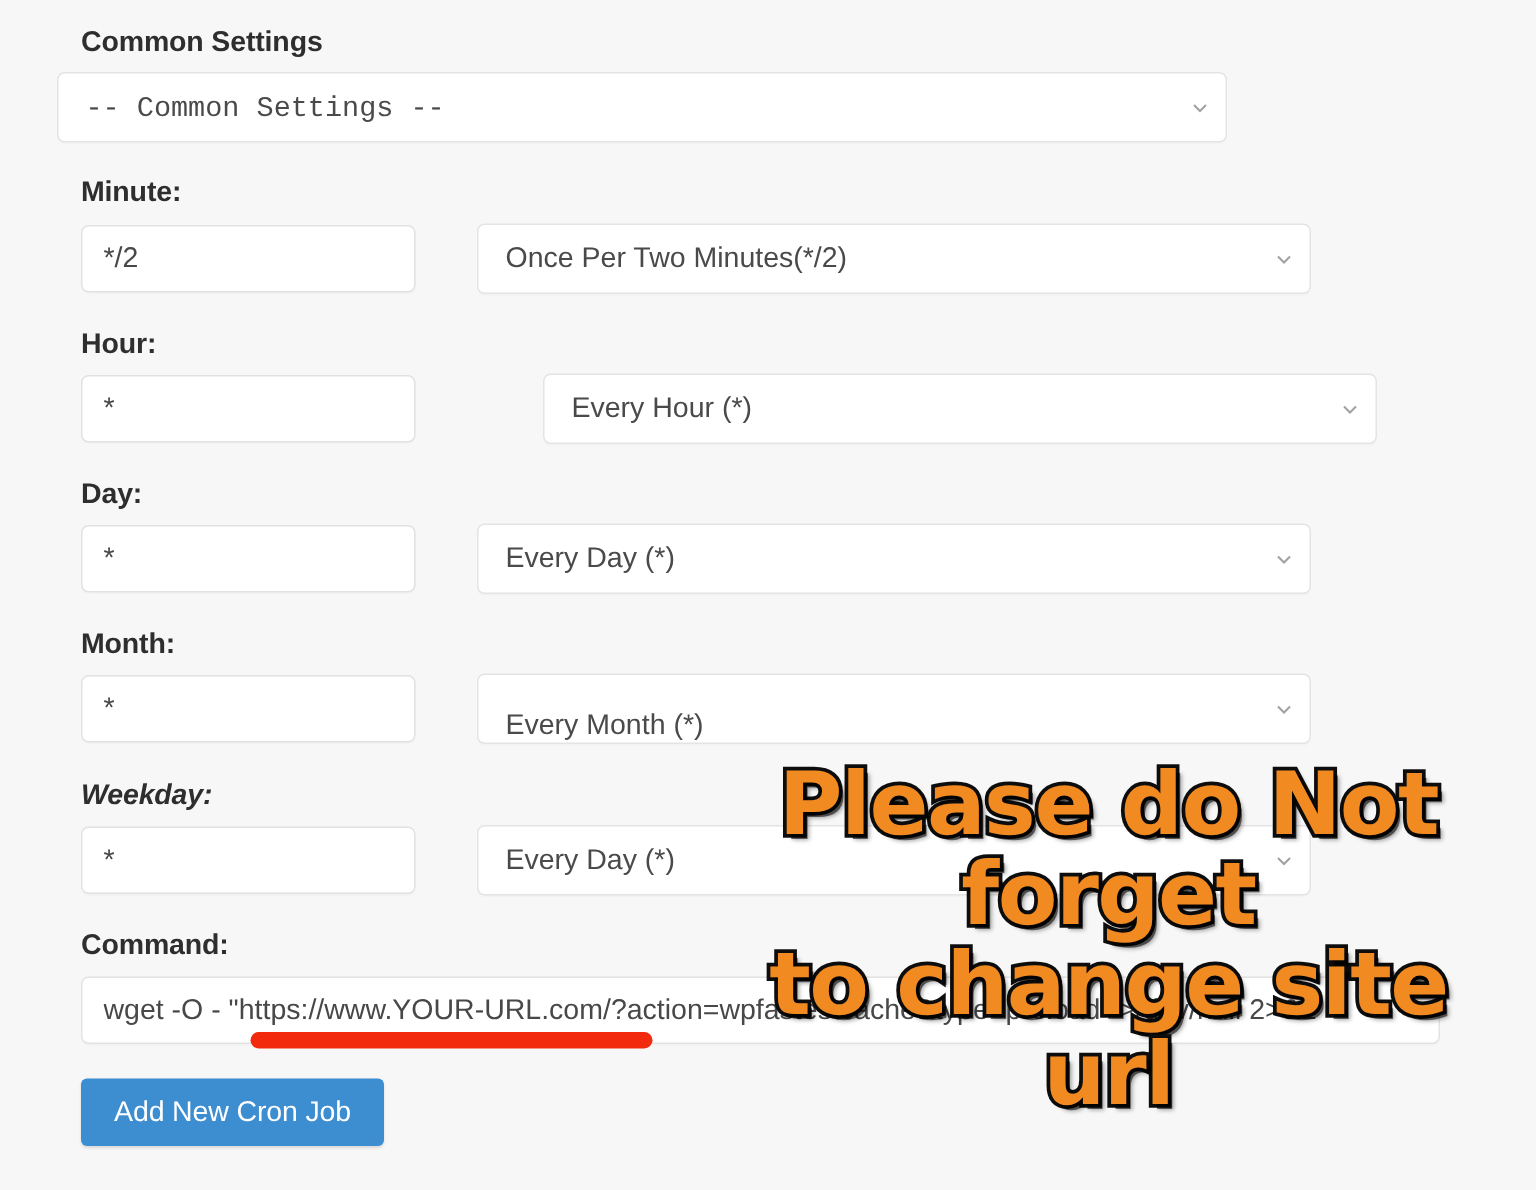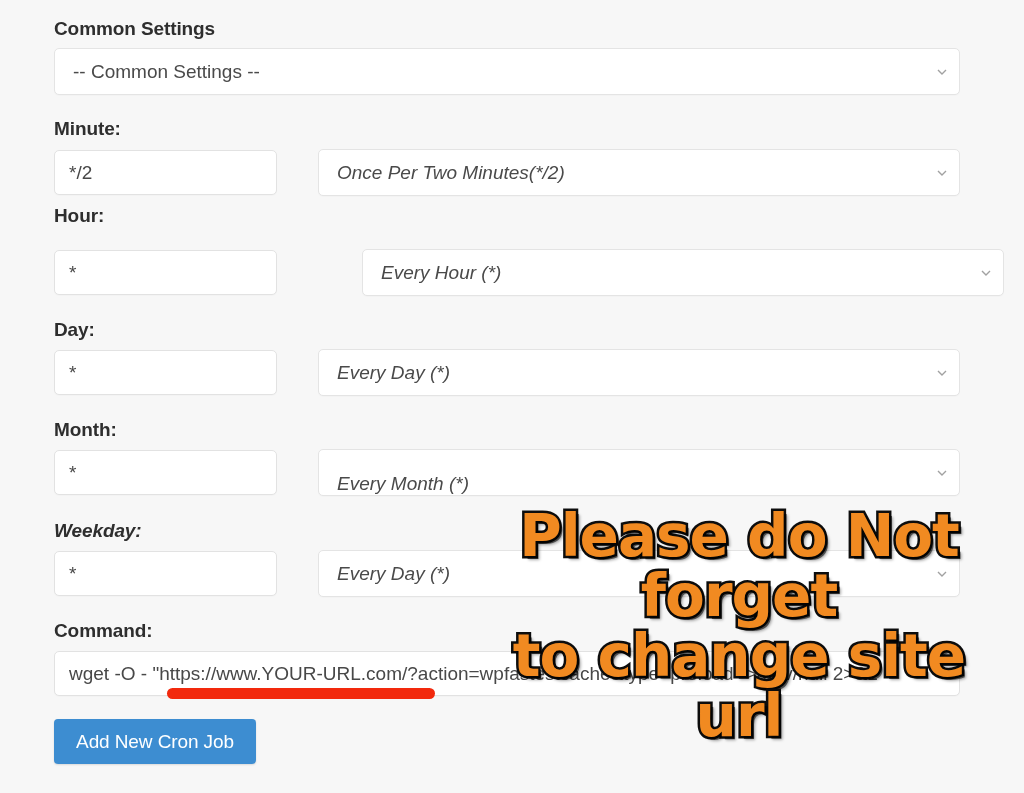--- a/index.html
+++ b/index.html
@@ -63,27 +63,27 @@
     border: 1px solid #e4e4e4;
     border-radius: 5px;
     font-size: 19px;
     color: #4a4a4a;
     padding: 0 30px 0 18px;
     display: flex;
     align-items: center;
     box-shadow: 0 1px 1px rgba(0,0,0,0.02);
   }
   .sel-full {
-    left: 54px;
-    width: 906px;
+    left: 38px;
+    width: 780px;
+    font-family: Liberation Mono, monospace;
   }
   .sel-right {
     left: 318px;
-    width: 642px;
-    font-style: italic;
+    width: 556px;
   }
   .sel-txt {
     white-space: nowrap;
     overflow: hidden;
     text-overflow: ellipsis;
   }
   .chev {
     position: absolute;
     right: 12px;
     top: 50%;
@@ -166,21 +166,21 @@
   <input class="txt txt-small" style="top: 150px;" type="text" value="*/2">
   <div class="sel sel-right" style="top:149px;">
     <span class="sel-txt">Once Per Two Minutes(*/2)</span>
     <span class="chev">
       <svg viewBox="0 0 10 10" width="10" height="10">
           <path d="M1 3 L5 7 L9 3" fill="none" stroke="#555" stroke-width="1.4"></path>
         </svg>
     </span>
   </div>
 
-  <div class="field-label" style="top:205px;">Hour:</div>
+  <div class="field-label" style="top:219px;">Hour:</div>
   <input class="txt txt-small" style="top: 250px;" type="text" value="*">
   <div class="sel sel-right" style="top:249px;margin-left:44px;">
     <span class="sel-txt">Every Hour (*)</span>
     <span class="chev">
       <svg viewBox="0 0 10 10" width="10" height="10">
           <path d="M1 3 L5 7 L9 3" fill="none" stroke="#555" stroke-width="1.4"></path>
         </svg>
     </span>
   </div>
 

